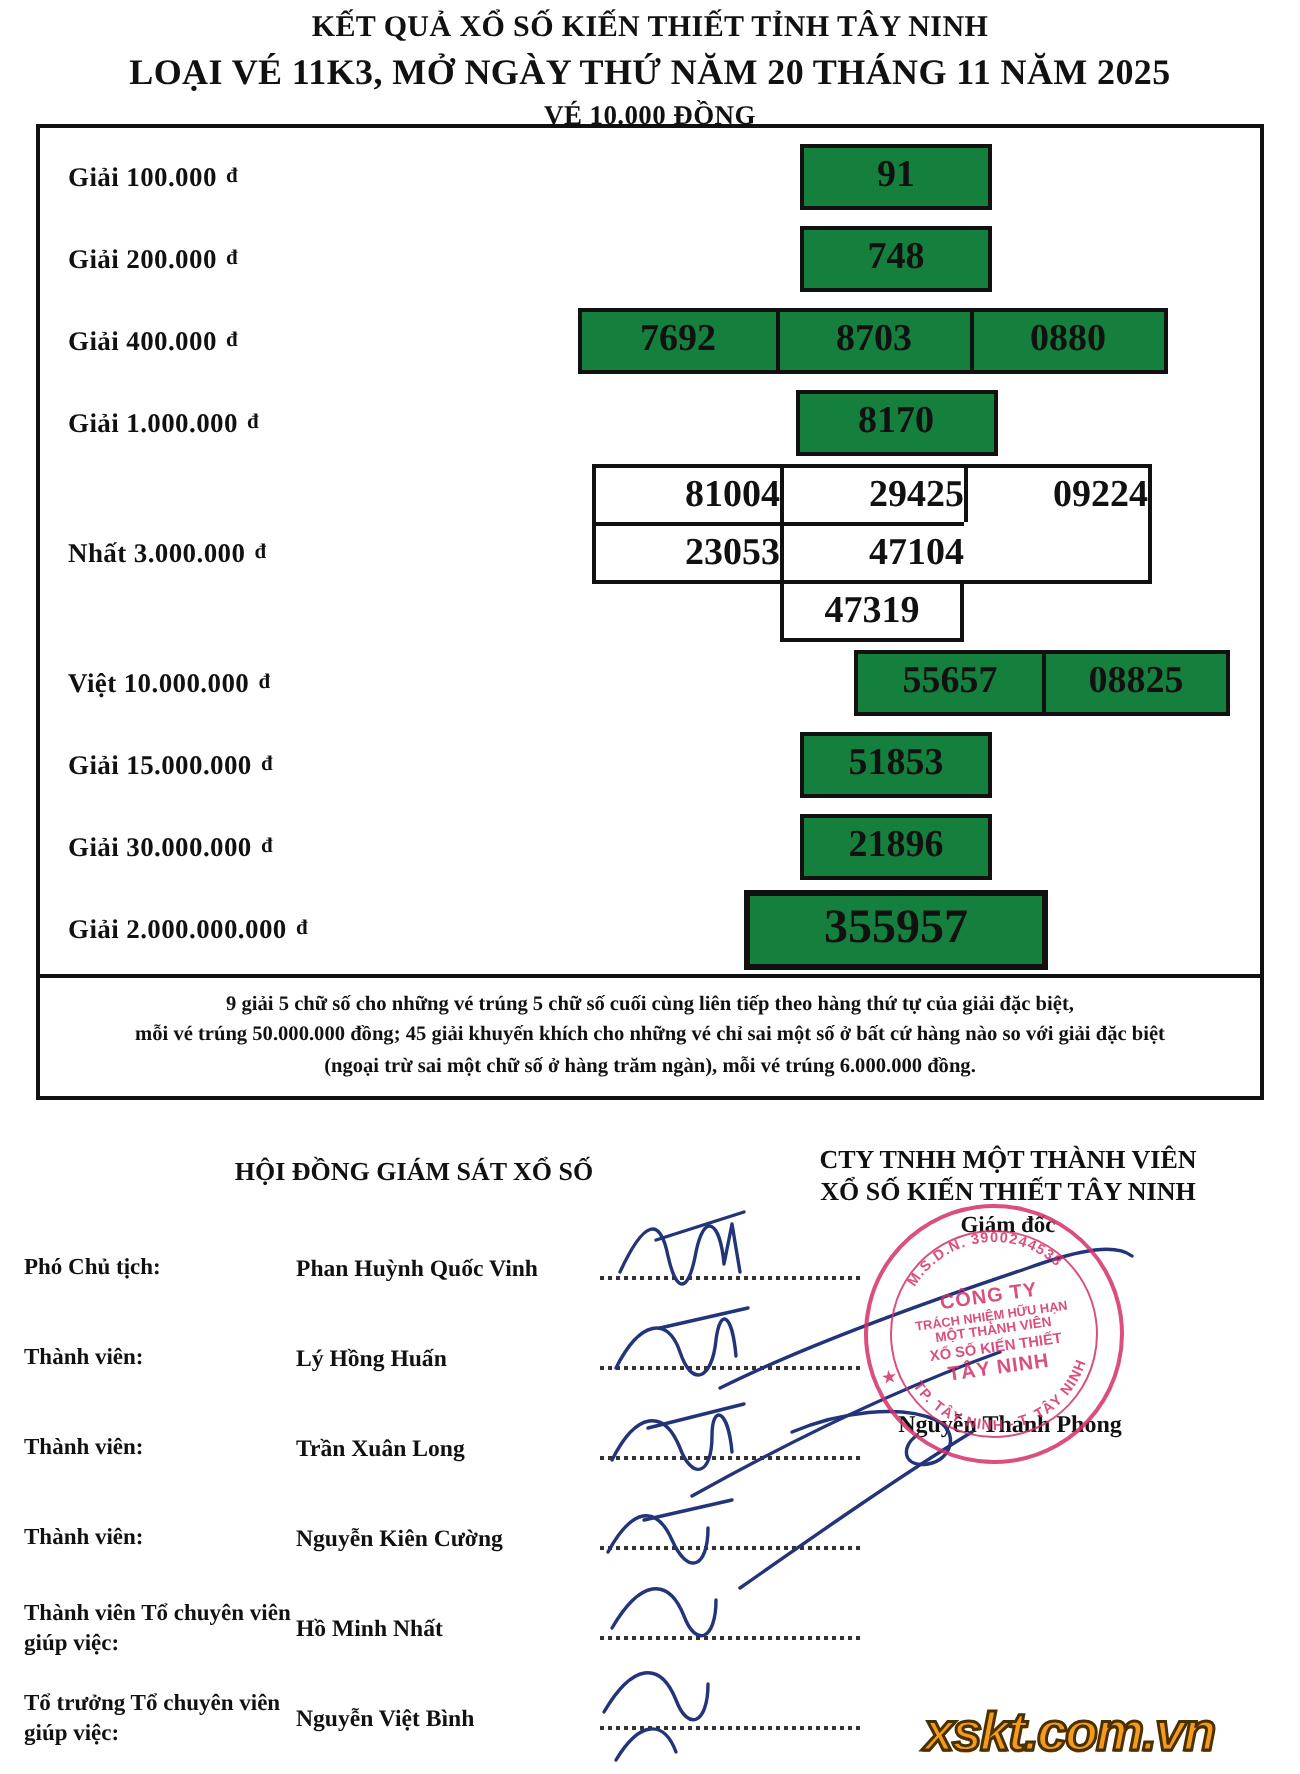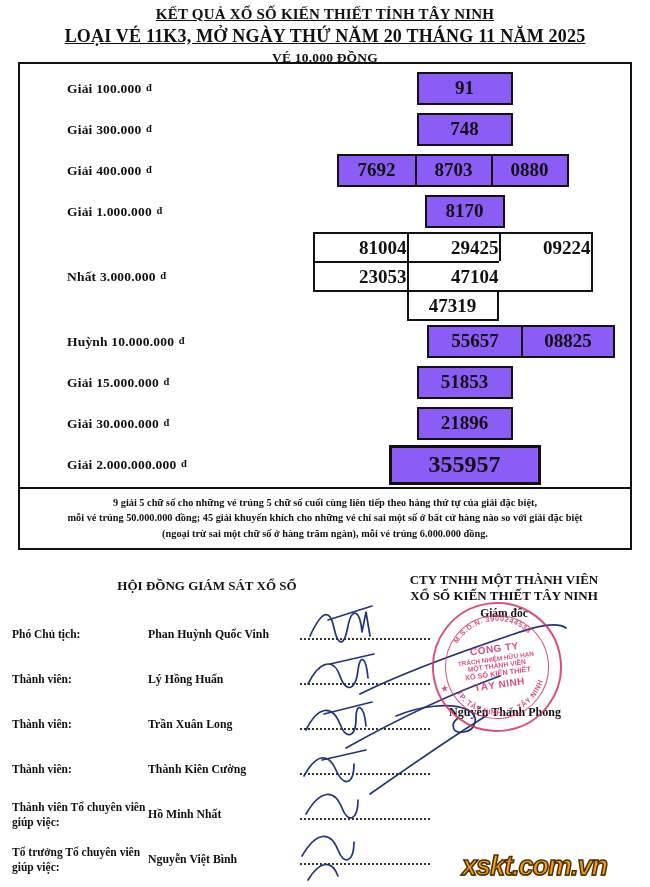--- a/index.html
+++ b/index.html
@@ -18,38 +18,36 @@
 
   
   .header {
     text-align: center;
     padding-top: 5px;
   }
   .header .line {
     font-weight: bold;
     letter-spacing: 0.2px;
     line-height: 1.32;
-    text-decoration: underline;
   }
   .header .l1 { font-size: 15px; }
   .header .l2 { font-size: 18px; }
   .header .l3 { font-size: 13.5px; }
 
   
   .sheet {
     position: absolute;
     left: 18px;
     top: 62px;
     width: 614px;
     border: 2px solid #111;
     box-sizing: border-box;
   }
   .prize-area {
     padding: 4px 0 2px 0;
-    margin-left: 33px;
   }
   .prize-row {
     display: flex;
     align-items: center;
     min-height: 41px;
     position: relative;
   }
   .prize-label {
     width: 222px;
     flex: 0 0 222px;
@@ -69,35 +67,35 @@
     flex: 1 1 auto;
     display: flex;
     justify-content: center;
     align-items: center;
   }
 
   
   .boxrow {
     display: flex;
     border: 2px solid #111;
-    background: #8b5cf6;
+    background: #15803d;
   }
   .boxrow .cell {
     border-left: 2px solid #111;
     text-align: center;
     font-weight: bold;
     font-size: 19px;
     line-height: 26px;
     padding: 1px 0 2px 0;
     box-sizing: border-box;
   }
   .boxrow .cell:first-child { border-left: none; }
 
   .w-small .cell { width: 92px; }
-  .w-four  .cell { width: 76px; }
+  .w-four  .cell { width: 97px; }
   .w-five  .cell { width: 92px; }
   .w-two   .cell { width: 92px; }
 
   
   .gridblock {
     display: flex;
     flex-direction: column;
     align-items: center;
   }
   .gridblock .grid3 {
@@ -322,21 +320,21 @@
     <div class="prize-row off-center">
       <div class="prize-label"><span>Giải  100.000</span> <span class="cur">đ</span></div>
       <div class="prize-nums">
         <div class="boxrow w-small">
           <div class="cell">91</div>
         </div>
       </div>
     </div>
 
     <div class="prize-row off-center">
-      <div class="prize-label"><span>Giải  300.000</span> <span class="cur">đ</span></div>
+      <div class="prize-label"><span>Giải  200.000</span> <span class="cur">đ</span></div>
       <div class="prize-nums">
         <div class="boxrow w-small">
           <div class="cell">748</div>
         </div>
       </div>
     </div>
 
     <div class="prize-row off-left">
       <div class="prize-label"><span>Giải  400.000</span> <span class="cur">đ</span></div>
       <div class="prize-nums">
@@ -367,21 +365,21 @@
             <div class="gcell">09224</div>
             <div class="gcell">23053</div>
             <div class="gcell">47104</div>
           </div>
           <div class="extra">47319</div>
         </div>
       </div>
     </div>
 
     <div class="prize-row off-10m">
-      <div class="prize-label"><span>Huỳnh  10.000.000</span> <span class="cur">đ</span></div>
+      <div class="prize-label"><span>Việt  10.000.000</span> <span class="cur">đ</span></div>
       <div class="prize-nums">
         <div class="boxrow w-two">
           <div class="cell">55657</div>
           <div class="cell">08825</div>
         </div>
       </div>
     </div>
 
     <div class="prize-row off-center">
       <div class="prize-label"><span>Giải  15.000.000</span> <span class="cur">đ</span></div>
@@ -442,21 +440,21 @@
       <div class="sig-name">Lý Hồng Huấn</div>
       <div class="sig-dots"></div>
     </div>
     <div class="sig-item">
       <div class="sig-role">Thành viên:</div>
       <div class="sig-name">Trần Xuân Long</div>
       <div class="sig-dots"></div>
     </div>
     <div class="sig-item">
       <div class="sig-role">Thành viên:</div>
-      <div class="sig-name">Thành Kiên Cường</div>
+      <div class="sig-name">Nguyễn Kiên Cường</div>
       <div class="sig-dots"></div>
     </div>
     <div class="sig-item">
       <div class="sig-role">Thành viên Tổ chuyên viên giúp việc:</div>
       <div class="sig-name">Hồ Minh Nhất</div>
       <div class="sig-dots"></div>
     </div>
     <div class="sig-item">
       <div class="sig-role">Tổ trưởng Tổ chuyên viên giúp việc:</div>
       <div class="sig-name">Nguyễn Việt Bình</div>

